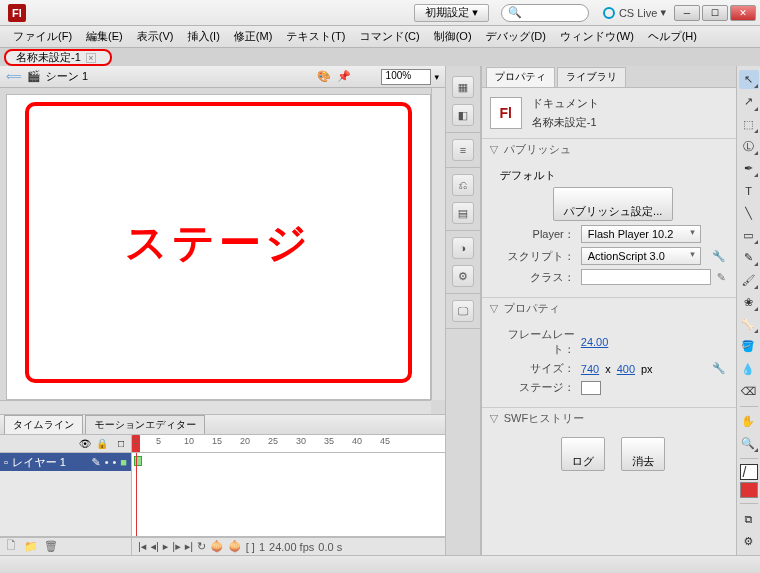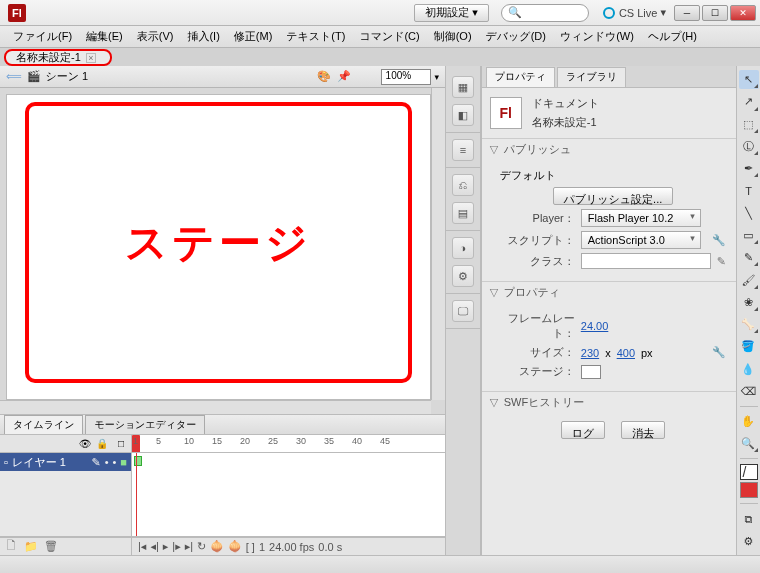--- a/index.html
+++ b/index.html
@@ -96,21 +96,21 @@
 .section { border-top: 1px solid #ccc; }
 .section-hdr { padding: 3px 8px; color: #555; font-size: 10px; display: flex; align-items: center; gap: 4px; }
 .twisty { color: #777; width: 10px; display: inline-block; }
 .section-body { padding: 4px 10px 8px 18px; }
 .prop-row { display: flex; align-items: center; margin: 4px 0; gap: 6px; }
 .prop-label { width: 75px; text-align: right; color: #444; }
 .prop-value-link { color: #1a55b8; text-decoration: underline; cursor: pointer; }
 .prop-select { height: 18px; background: linear-gradient(#fff,#e8e8e8); border: 1px solid #aaa; padding: 0 16px 0 6px; position: relative; min-width: 120px; display: flex; align-items: center; }
 .prop-select::after { content: '▾'; position: absolute; right: 5px; top: 1px; font-size: 9px; color: #666; }
 .prop-input { height: 16px; background: white; border: 1px solid #aaa; padding: 0 4px; min-width: 130px; }
-.prop-btn { height: 18px; padding: 4px 10px; background: linear-gradient(#fff,#ddd); border: 1px solid #aaa; border-radius: 2px; }
+.prop-btn { height: 18px; padding: 16px 10px; background: linear-gradient(#fff,#ddd); border: 1px solid #aaa; border-radius: 2px; }
 .swatch { width: 20px; height: 14px; background: white; border: 1px solid #888; }
 .wrench { margin-left: auto; color: #777; }
 
 
 .toolbox { width: 24px; background: #e0e0e0; border-left: 1px solid #bbb; display: flex; flex-direction: column; align-items: center; padding: 4px 0; gap: 3px; }
 .tool { width: 20px; height: 20px; display: flex; align-items: center; justify-content: center; color: #333; cursor: pointer; border-radius: 2px; position: relative; }
 .tool.sel { background: #bcd3ec; }
 .tool.corner::after { content:''; position:absolute; right:1px; bottom:1px; border:2px solid transparent; border-right-color:#555; border-bottom-color:#555; }
 .tool-sep { height: 1px; width: 18px; background: #bbb; margin: 2px 0; }
 .tool-swatches { display: flex; flex-direction: column; gap: 2px; }
@@ -327,21 +327,21 @@
               <span class="twisty">▽</span>
               <span>プロパティ</span>
             </div>
           <div class="section-body">
             <div class="prop-row">
               <span class="prop-label">フレームレート：</span>
               <span class="prop-value-link">24.00</span>
             </div>
             <div class="prop-row">
               <span class="prop-label">サイズ：</span>
-              <span class="prop-value-link">230</span>
+              <span class="prop-value-link">740</span>
               <span>x</span>
               <span class="prop-value-link">400</span>
               <span>px</span>
               <span class="wrench">🔧</span>
             </div>
             <div class="prop-row">
               <span class="prop-label">ステージ：</span>
               <div class="swatch"></div>
             </div>
           </div>

